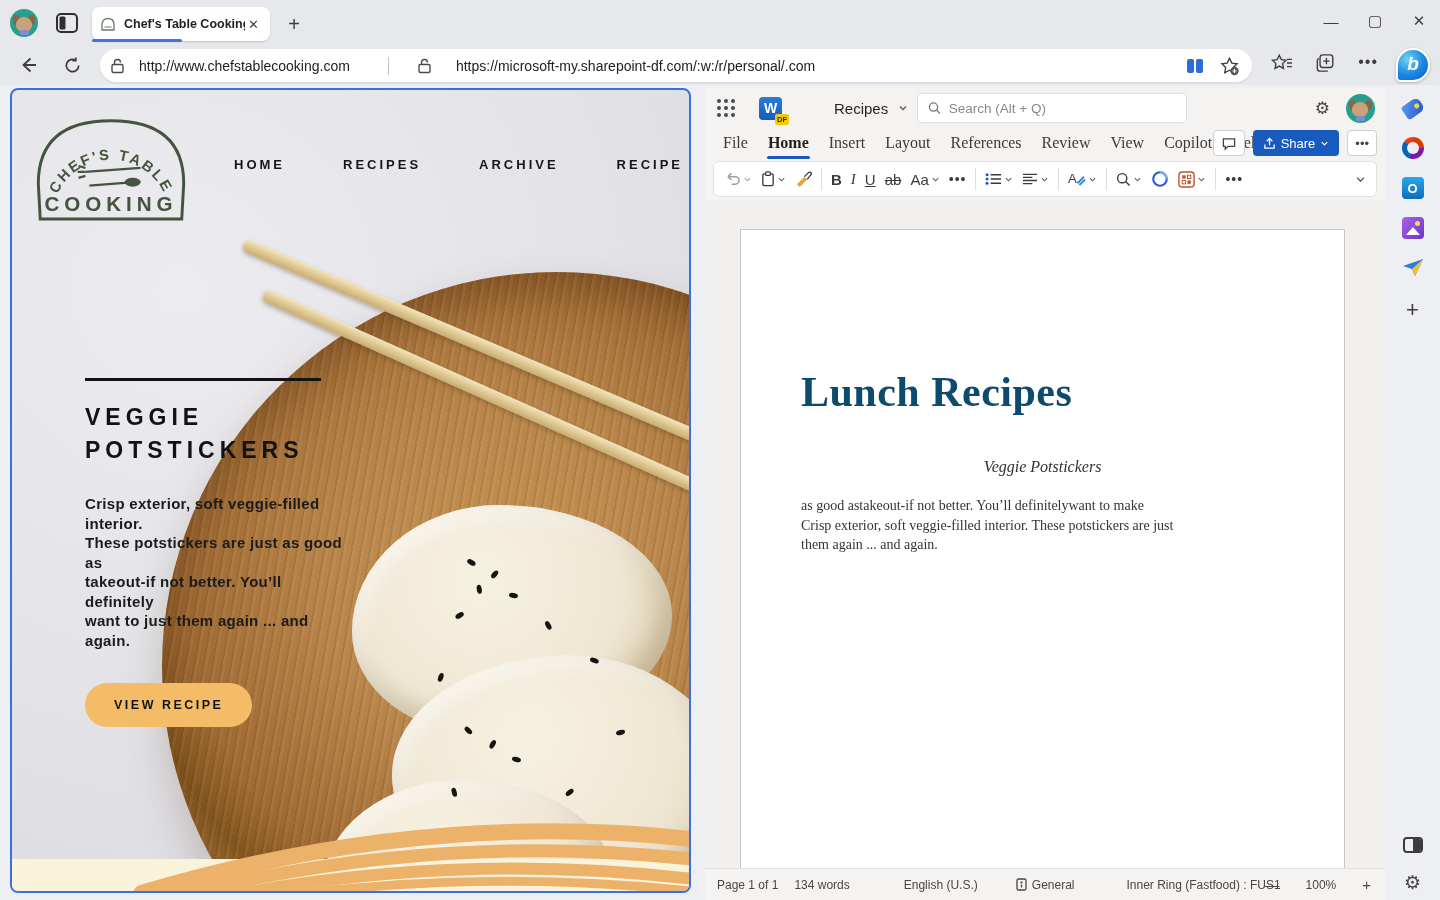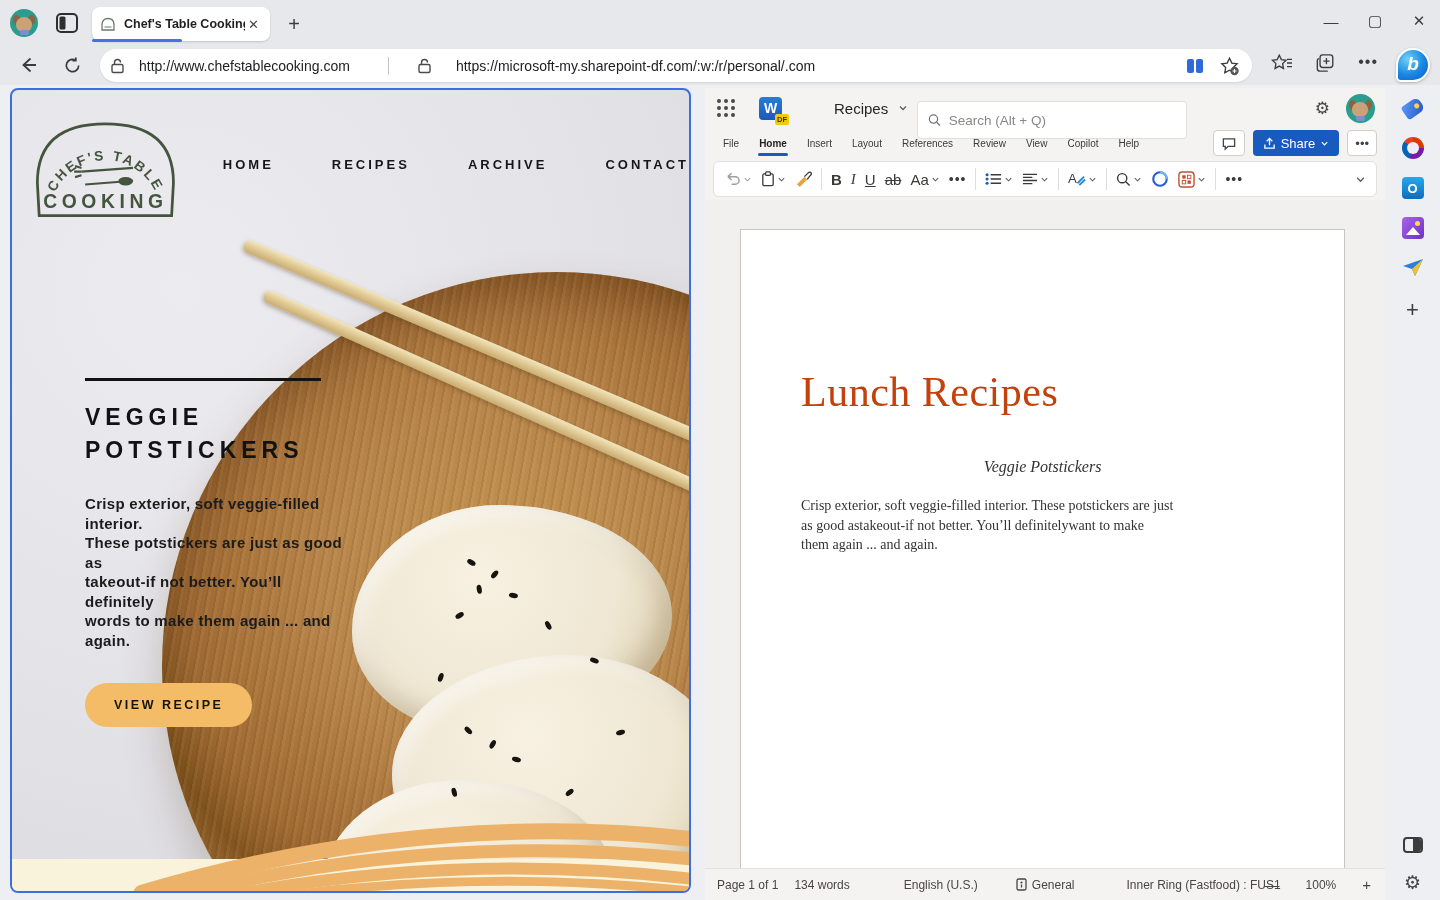--- a/index.html
+++ b/index.html
@@ -83,52 +83,52 @@
     background:#f5f3f1; }
   .word-header { height:40px; display:flex; align-items:center; position:relative; }
   .waffle { display:grid; grid-template-columns:repeat(3,4px); grid-gap:3px; margin-left:12px; }
   .waffle span { width:4px; height:4px; border-radius:50%; background:#4a4a4a; }
   .word-logo { position:relative; width:23px; height:23px; margin-left:24px; background:linear-gradient(#2b7cd3,#185abd);
     border-radius:4px; color:#fff; font-size:14px; font-weight:700; display:flex; align-items:center; justify-content:center; }
   .df-badge { position:absolute; right:-7px; bottom:-5px; background:#f2c811; color:#3a3000; font-size:7.5px; font-weight:700;
     padding:1px 2px; border-radius:2px; }
   .doc-title { margin-left:52px; font-size:15px; color:#252423; }
   .doc-title-chev { margin-left:10px; }
-  .word-search { position:absolute; left:212px; top:5px; width:270px; height:38px; background:#fff; border:1px solid #e1dfdd;
-    border-radius:4px; display:flex; align-items:center; padding:0 10px;margin-top:8px; }
+  .word-search { position:absolute; left:212px; top:5px; width:270px; height:30px; background:#fff; border:1px solid #e1dfdd;
+    border-radius:4px; display:flex; align-items:center; padding:0 10px; }
   .word-search input { border:none; outline:none; font-size:13.5px; color:#333; width:100%; margin-left:8px; background:transparent;
     font-family:inherit; }
   .word-search input::placeholder { color:#8a8886; }
   .word-header-right { position:absolute; right:10px; display:flex; align-items:center; gap:16px; }
   .gear-glyph { font-size:17px; color:#484644; }
   .avatar-word { width:29px; height:29px; border-radius:50%; background:#2a9d8f; position:relative; overflow:hidden; }
 
   .ribbon-tabs { height:30px; display:flex; align-items:center; padding-left:8px; position:relative; }
-  .rtab { font-size:10px; color:#3b3a39; padding:4px 10px; position:relative; }
+  .rtab { font-size:16px; color:#3b3a39; padding:4px 10px; position:relative;font-family:Liberation Serif, serif; }
   .rtab.active { font-weight:700; color:#201f1e; }
   .rtab.active::after { content:""; position:absolute; left:9px; right:9px; bottom:-3px; height:3px; background:#185abd; border-radius:2px; }
   .ribbon-right { position:absolute; right:8px; display:flex; align-items:center; gap:8px; }
   .rbtn { height:26px; border:1px solid #d1cfcd; border-radius:4px; background:#fff; display:flex; align-items:center;
     justify-content:center; padding:0 7px; color:#444; font-size:13px; }
   .share-btn { height:26px; background:#185abd; border-radius:4px; color:#fff; font-size:13px; display:flex;
     align-items:center; gap:5px; padding:0 10px; }
 
   .toolbar-wrap { height:42px; padding:3px 8px; }
   .toolbar { height:36px; background:#fff; border:1px solid #e3e1df; border-radius:6px; display:flex; align-items:center;
     padding:0 10px; gap:9px; }
   .tbi { display:flex; align-items:center; gap:2px; color:#3b3a39; }
   .tb-div { width:1px; height:22px; background:#e1dfdd; }
   .tb-letter { font-size:15px; color:#3b3a39; }
   .dots { font-size:14px; color:#3b3a39; letter-spacing:1px; }
   .collapse-chev { margin-left:auto; }
 
   .word-canvas { flex:1; position:relative; background:#f1f0ef; overflow:hidden; }
   .doc-page { position:absolute; left:35px; top:29px; width:605px; height:700px; background:#fff; border:1px solid #c8c6c4; }
   .doc-inner { padding:138px 60px 0 60px; font-family:"Liberation Serif","DejaVu Serif",serif; color:#3d3d3d; }
-  .doc-h1 { font-size:42px; font-weight:400; color:#c2410c; letter-spacing:.5px; }
+  .doc-h1 { font-size:42px; font-weight:700; color:#0c4a6e; letter-spacing:.5px; }
   .doc-sub { margin-top:42px; font-size:16px; font-style:italic; color:#333;text-align:center; }
   .doc-body { margin-top:20px; font-size:14px; line-height:19.5px; color:#333; }
 
   .status-bar { height:32px; border-top:1px solid #e3e1df; background:#f5f3f1; display:flex; align-items:center;
     font-size:12px; color:#484644; padding:0 12px; position:relative; }
   .sb-item { margin-right:16px; white-space:nowrap; }
   .sb-env { margin-left:36px; }
   .sb-right { position:absolute; right:14px; display:flex; align-items:center; gap:26px; }
   .sb-zoombtn { font-size:15px; color:#484644; }
 
@@ -293,35 +293,35 @@
               <path d="M56 58 l-7 -2 M56 62 l-8 0 M56 66 l-7 2"></path>
             <line x1="60" y1="76" x2="112" y2="72"></line>
               <ellipse cx="104" cy="72.5" rx="8" ry="4.5" fill="#44543f" stroke="none"></ellipse>
           </g>
           <text x="82" y="102" text-anchor="middle" font-size="21" font-weight="700" letter-spacing="5" fill="#44543f" font-family="Liberation Sans,sans-serif">COOKING</text>
         </svg>
         <nav class="site-nav">
           <span class="site-nav-item">HOME</span>
           <span class="site-nav-item">RECIPES</span>
           <span class="site-nav-item">ARCHIVE</span>
-          <span class="site-nav-item">CONTACT</span>
+          <span class="site-nav-item">RECIPE</span>
         </nav>
       </div>
 
       <div class="hero">
         <div class="hero-rule"></div>
         <div class="hero-title">
           <div>VEGGIE</div>
           <div>POTSTICKERS</div>
         </div>
         <div class="hero-text">
           <div>Crisp exterior, soft veggie-filled interior.</div>
           <div>These potstickers are just as good as</div>
           <div>takeout-if not better. You’ll definitely</div>
-          <div>words to make them again ... and again.</div>
+          <div>want to just them again ... and again.</div>
         </div>
         <span class="hero-cta">VIEW RECIPE</span>
       </div>
     </div>
 
     <div class="word-app">
 
       <div class="word-header">
         <div class="waffle">
           <span></span>
@@ -492,22 +492,22 @@
           </span>
         </div>
       </div>
 
       <div class="word-canvas">
         <div class="doc-page">
           <div class="doc-inner">
             <div class="doc-h1">Lunch Recipes</div>
             <div class="doc-sub">Veggie Potstickers</div>
             <div class="doc-body">
+              <div>as good astakeout-if not better. You’ll definitelywant to make</div>
               <div>Crisp exterior, soft veggie-filled interior. These potstickers are just</div>
-              <div>as good astakeout-if not better. You’ll definitelywant to make</div>
               <div>them again ... and again.</div>
             </div>
           </div>
         </div>
       </div>
 
       <div class="status-bar">
         <span class="sb-item">Page 1 of 1</span>
         <span class="sb-item">134 words</span>
         <span class="sb-item" style="margin-left:38px;">English (U.S.)</span>

